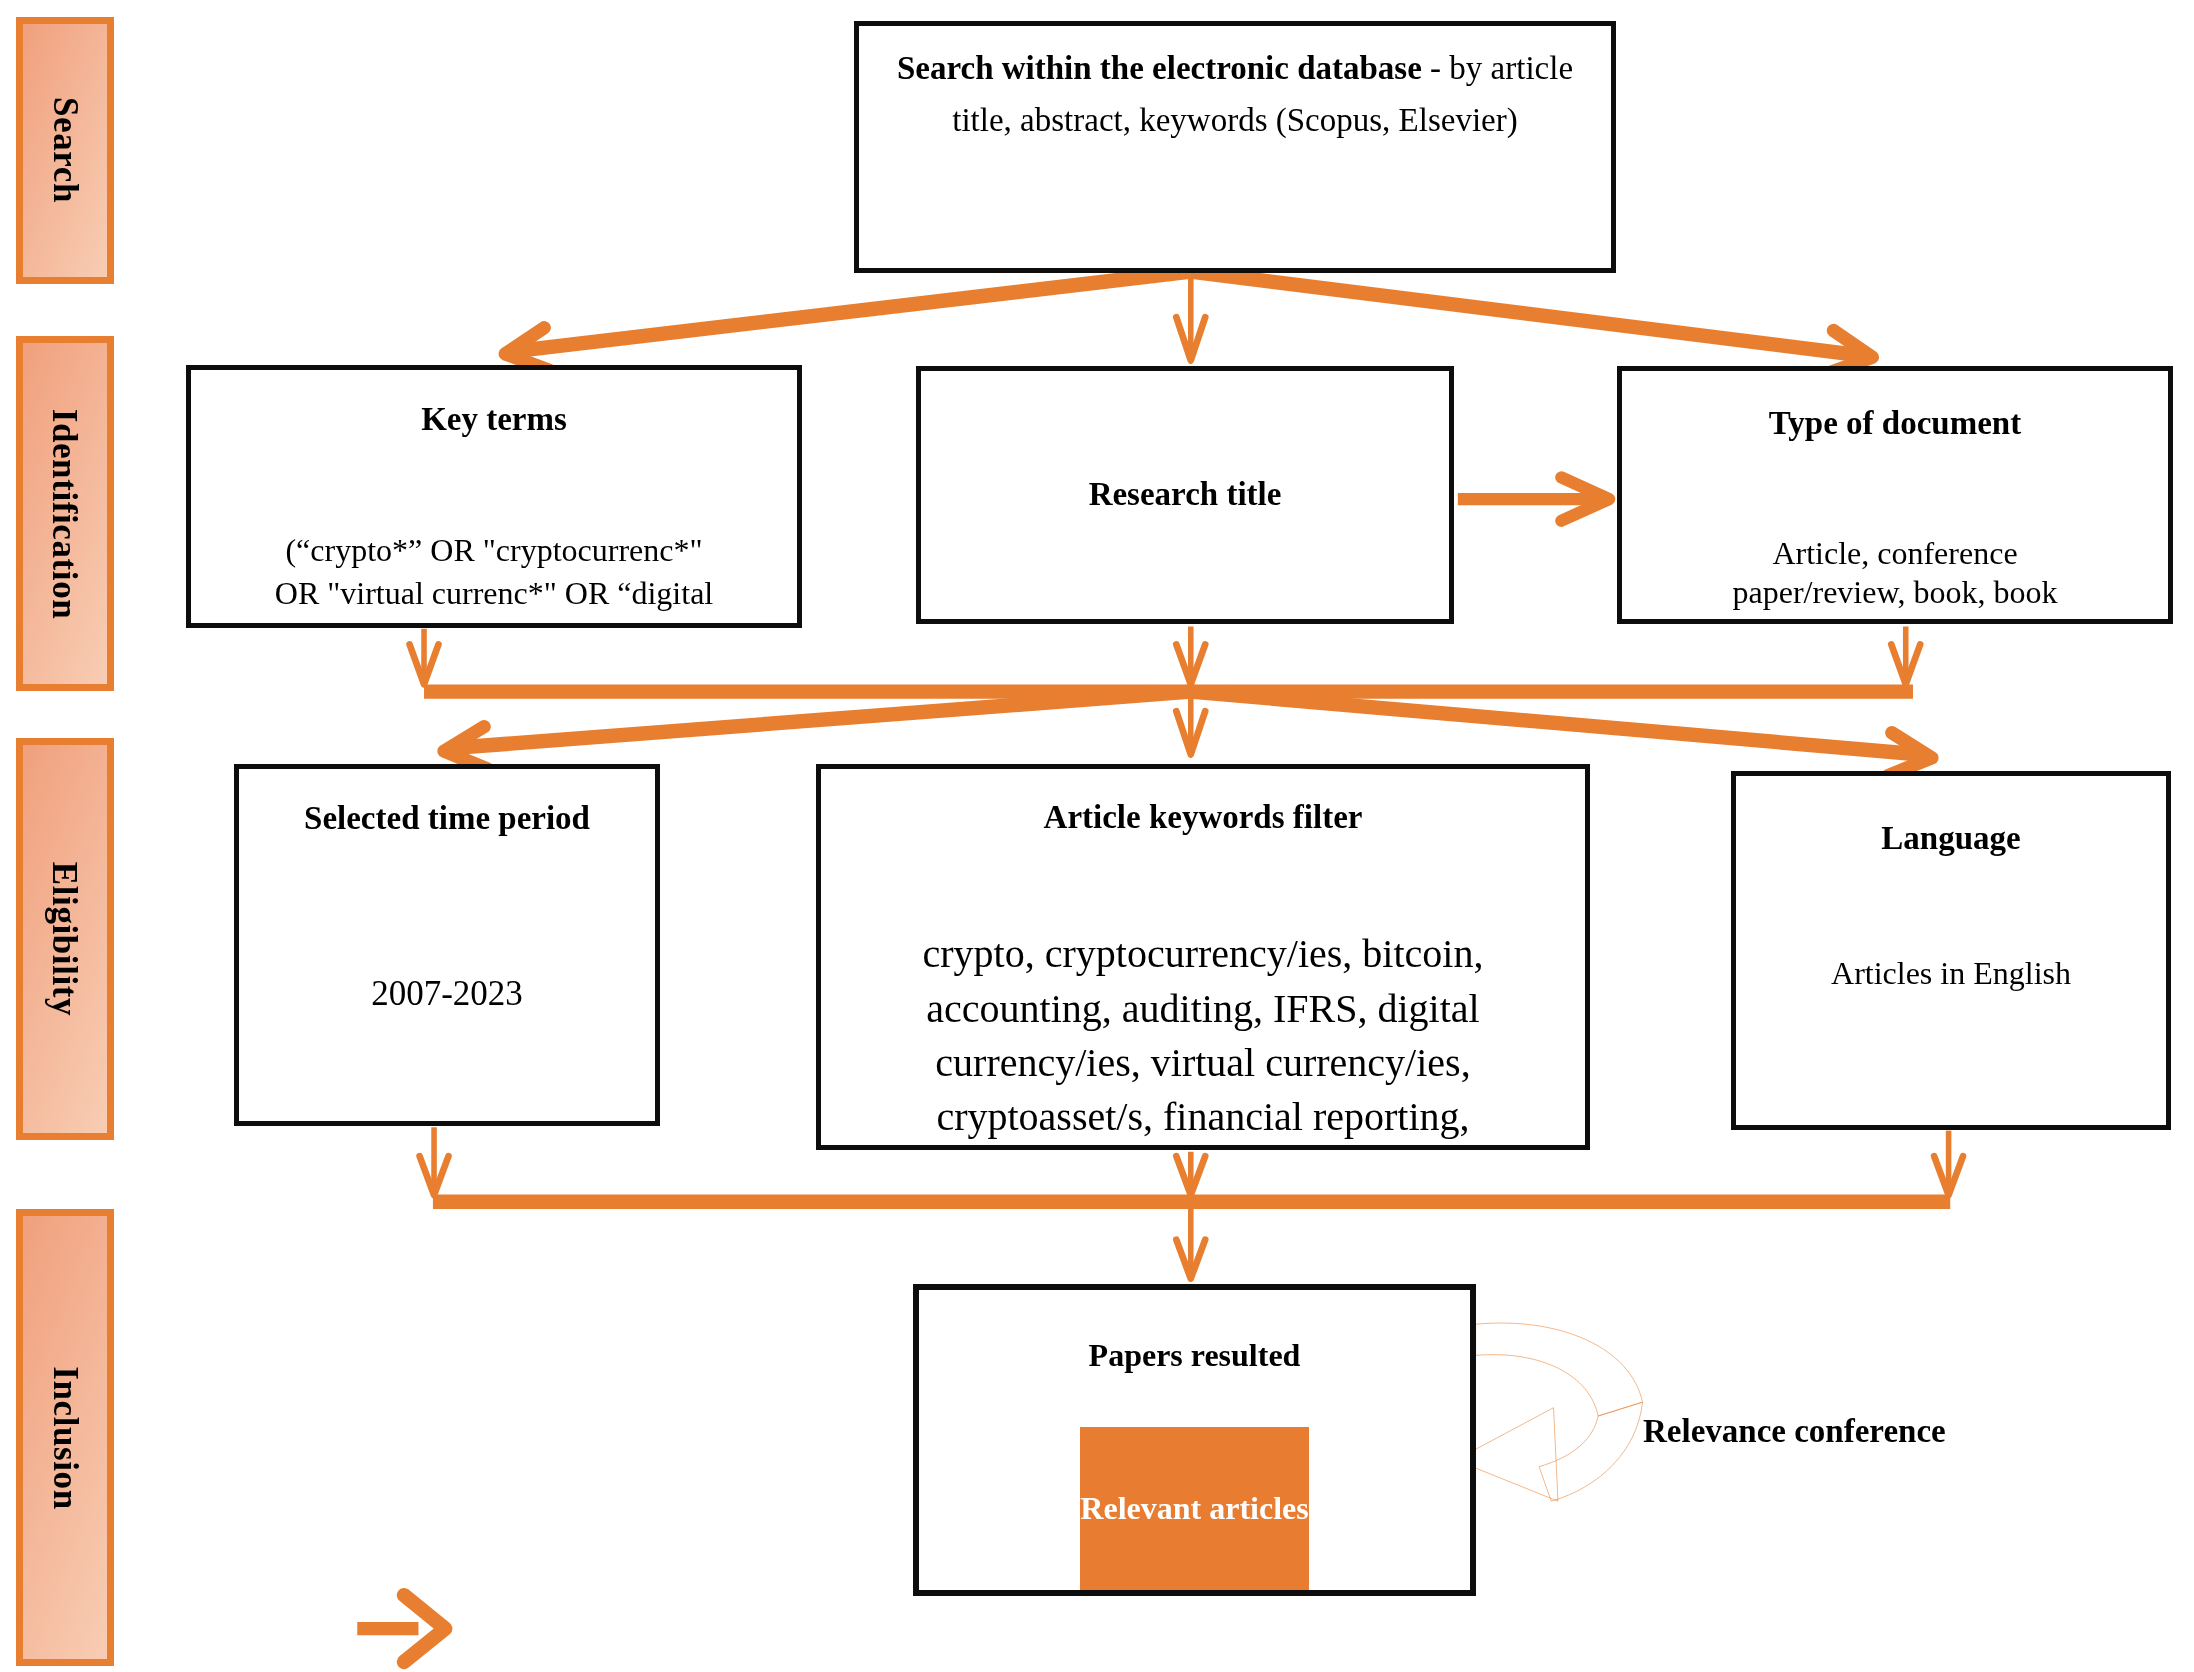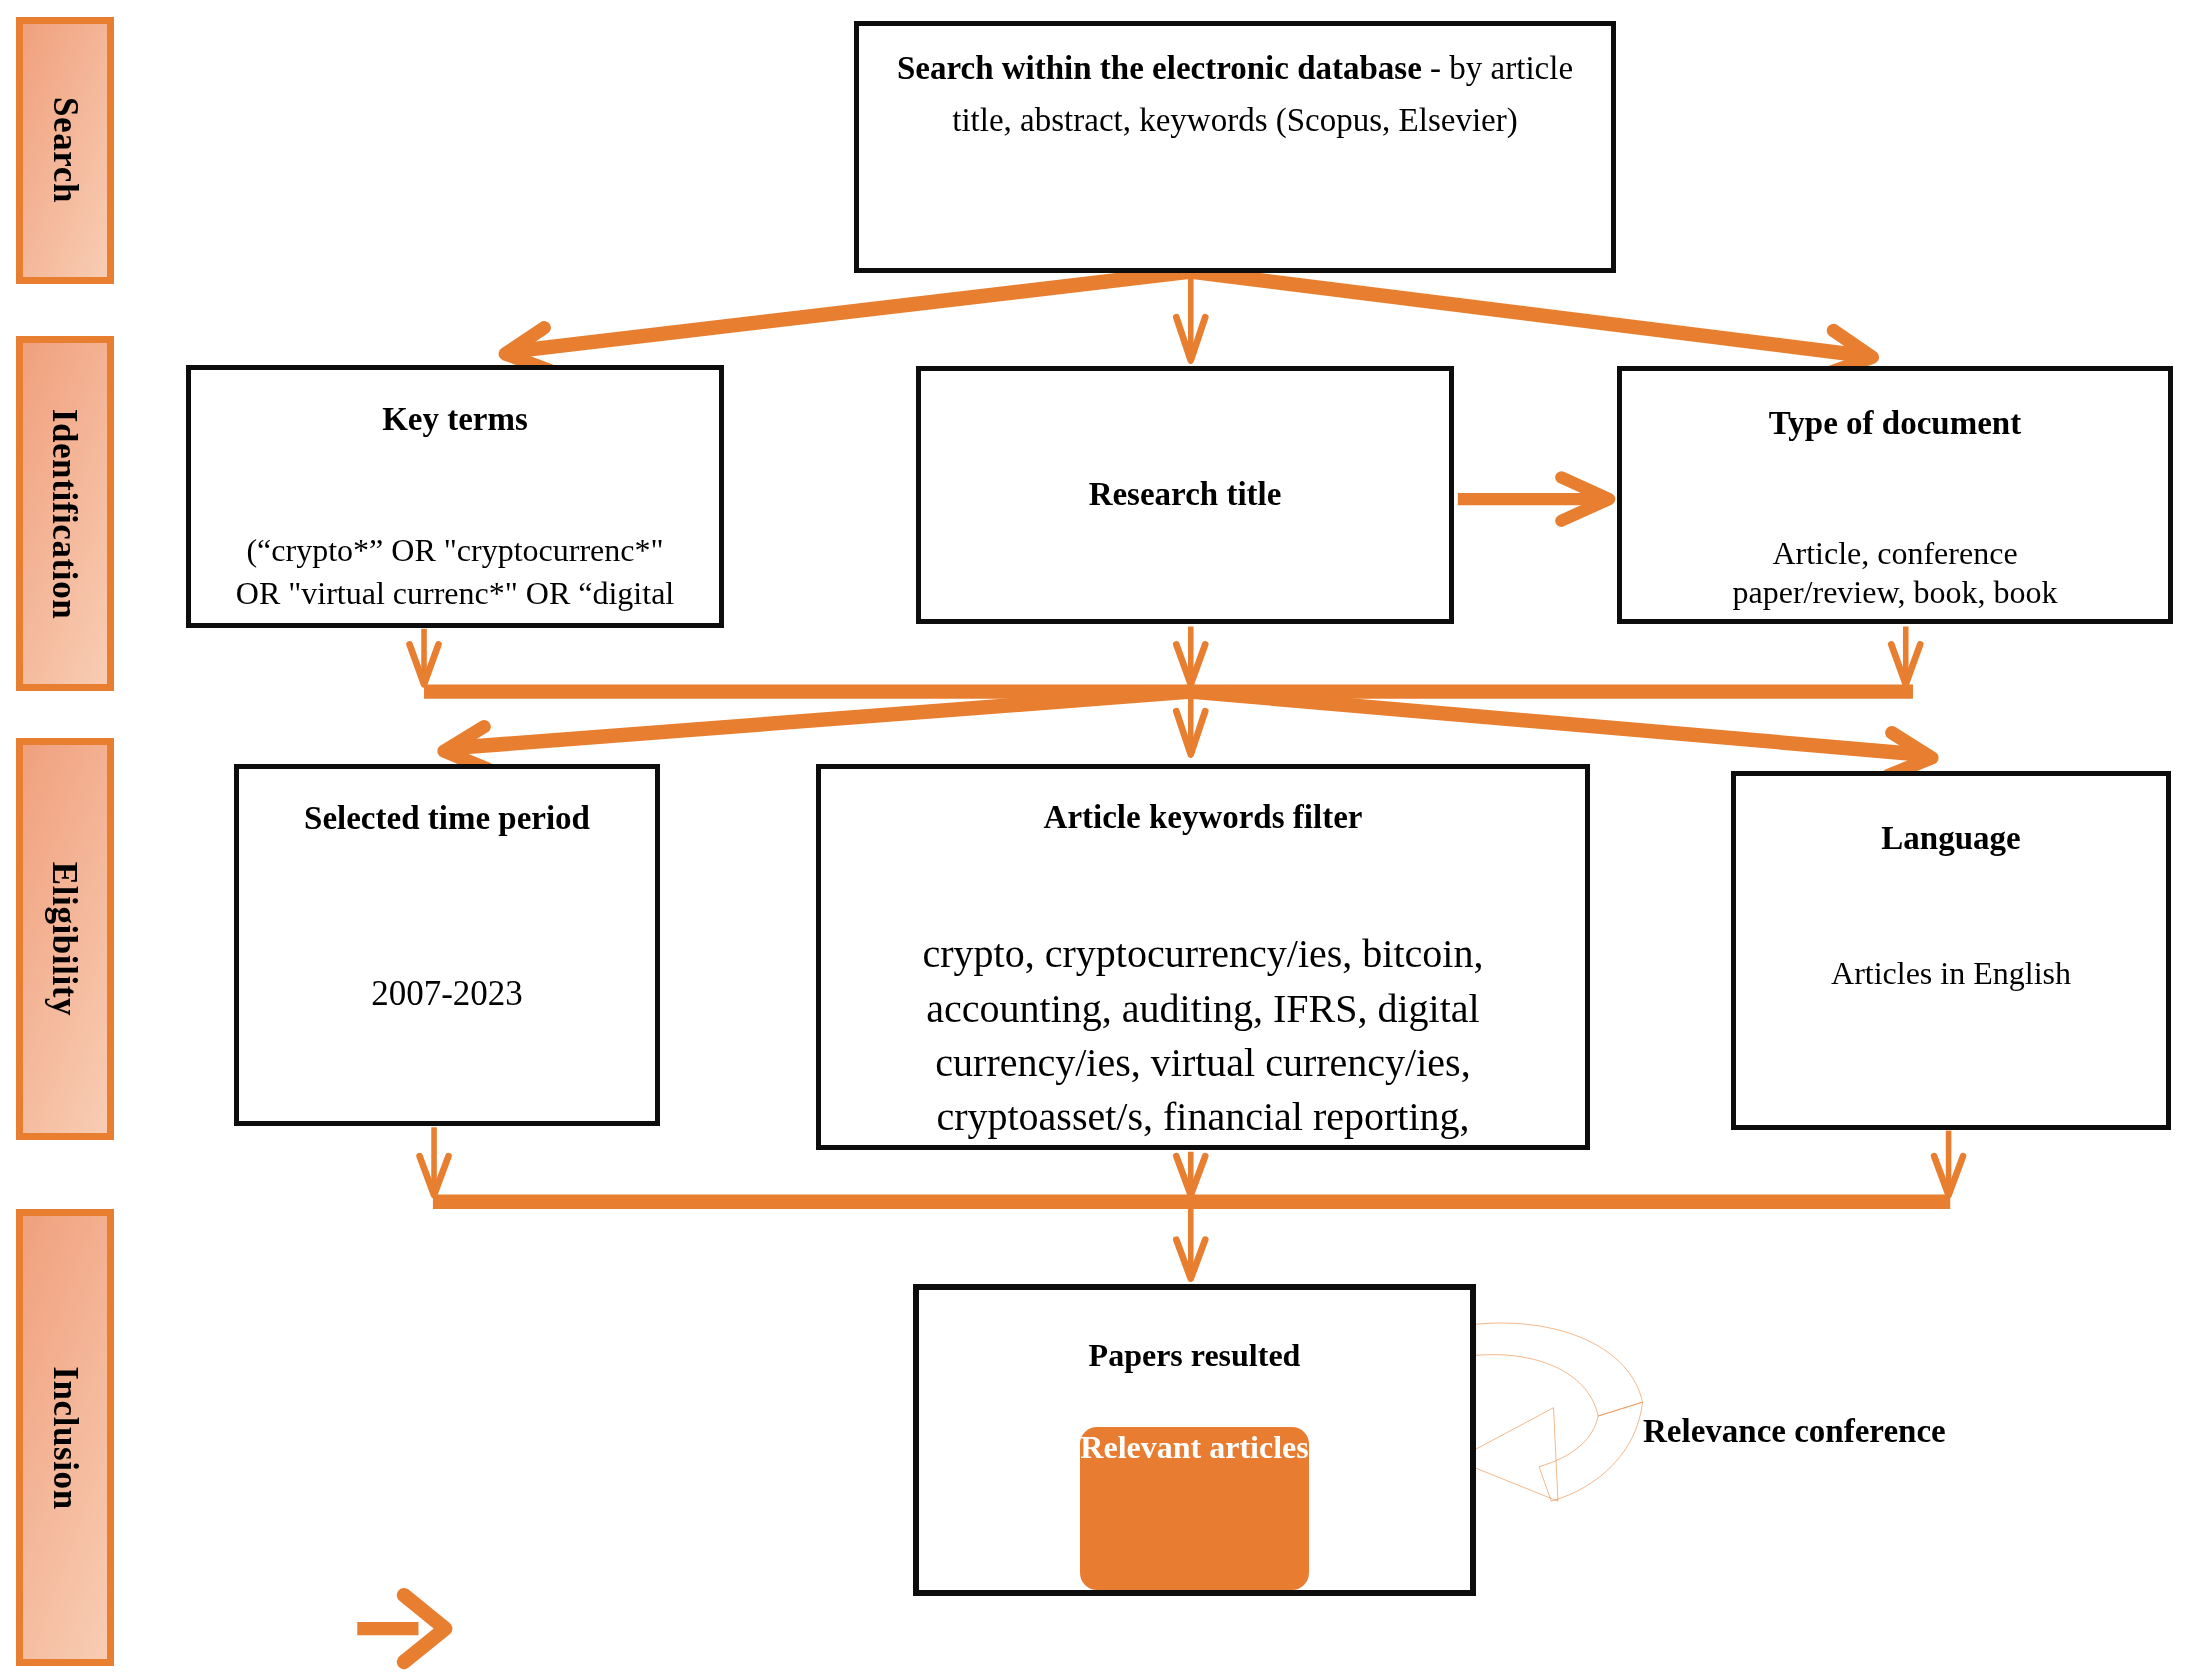--- a/index.html
+++ b/index.html
@@ -21,37 +21,37 @@
   #stage-inclusion{top:1209px;height:457px;}
   
   .fbox{position:absolute;background:var(--paper);border:5.6px solid var(--box-border);
         box-sizing:border-box;display:flex;flex-direction:column;align-items:center;
         text-align:center;overflow:hidden;}
   .box-title{font-weight:bold;font-size:33px;line-height:1.25;}
   .box-body{font-size:32px;line-height:1.32;}
   .multiline{white-space:pre-line;}
   #box-top{left:854px;top:21px;width:762px;height:252px;justify-content:flex-start;
            padding:16px 37px 0 37px;font-size:33px;line-height:1.58;display:block;text-align:center;}
-  #box-keyterms{left:186px;top:365px;width:538px;height:263px;padding:29px 5.6px 7.8px 5.6px;align-items:center;}
+  #box-keyterms{left:186px;top:365px;width:616px;height:263px;padding:29px 5.6px 7.8px 5.6px;align-items:center;}
   #box-keyterms .box-body{margin-top:auto;line-height:1.34;}
   #box-research{left:916px;top:366px;width:538px;height:258px;justify-content:center;}
   #box-typedoc{left:1617px;top:366px;width:556px;height:258px;padding:32px 7.8px 6.7px 7.8px;}
   #box-typedoc .box-body{margin-top:auto;line-height:1.22;}
   #box-time{left:234px;top:764px;width:426px;height:362px;padding:29px 5.6px 0 5.6px;}
   #box-time .box-body{margin-top:132px;font-size:35px;}
   #box-scopus{left:816px;top:764px;width:774px;height:386px;padding:28px 5.6px 0 5.6px;}
   #box-scopus .box-body{margin-top:89px;font-size:40px;line-height:1.36;}
   #box-language{left:1731px;top:771px;width:440px;height:359px;padding:42px 5.6px 0 5.6px;}
   #box-language .box-body{margin-top:93px;}
   
   #box-papers{left:913px;top:1284px;width:563px;height:312px;border:6.7px solid var(--box-border);
               padding:0;display:flex;flex-direction:column;}
   .papers-white{flex:0 0 130px;display:flex;align-items:center;justify-content:center;background:var(--paper);}
   .papers-divider{flex:0 0 6.7px;background:var(--box-border);}
-  .papers-orange{flex:1 1 auto;display:flex;align-items:flex-start;justify-content:center;background:var(--relevant-fill);border-radius:17px;}
+  .papers-orange{flex:1 1 auto;display:flex;align-items:center;justify-content:center;background:var(--relevant-fill);}
   .papers-white .box-title{font-size:32px;}
   .papers-orange .box-title{font-size:32px;color:#FFFFFF;}
   .float-label{position:absolute;left:1643px;top:1413px;font-weight:bold;font-size:33px;white-space:nowrap;}
   .arrows{position:absolute;left:0;top:0;width:2194px;height:1672px;}
   .arrows path{fill:none;stroke:var(--orange);}
   .shaft-thick{stroke-width:26px;}
   .shaft-thin{stroke-width:10px;}
   .chev{stroke-width:12px;stroke-linecap:round;stroke-linejoin:round;}
   .chev-thick{stroke-width:24px;stroke-linecap:round;stroke-linejoin:round;}
   .chev-mid{stroke-width:22px;stroke-linecap:round;stroke-linejoin:round;}

